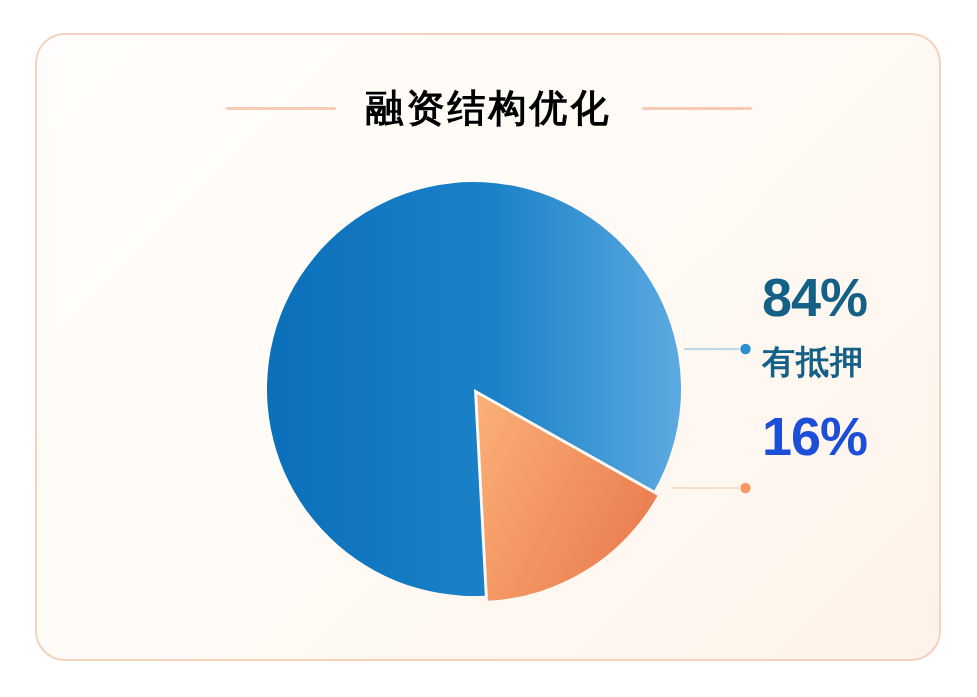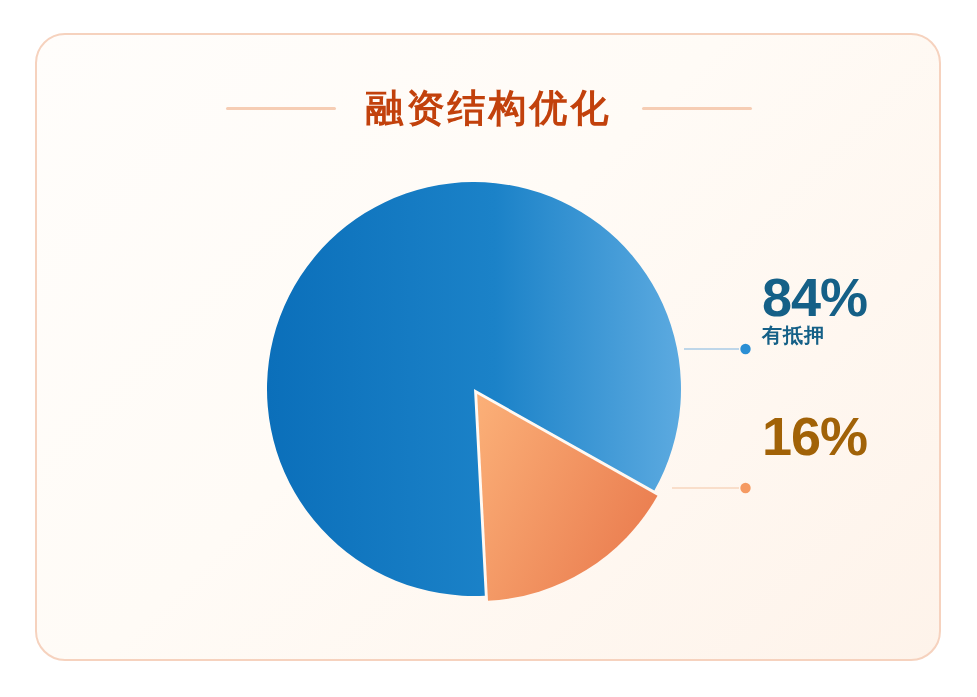--- a/index.html
+++ b/index.html
@@ -46,21 +46,21 @@
   .title-rule {
     width: 110px;
     height: 3px;
     border-radius: 2px;
     background: #F6CDB4;
   }
   #title-text {
     font-size: 38px;
     font-weight: bold;
     letter-spacing: 3px;
-    color: #c2410c;
+    color: #000000;
     white-space: nowrap;
     line-height: 1;
   }
 
   
   #pie-wrap {
     position: absolute;
     left: 0;
     top: 0;
     width: 977px;
@@ -78,29 +78,28 @@
   #legend-entry-0 { top: 270px; }
   #legend-entry-1 { top: 409px; }
 
   .legend-value {
     font-size: 54px;
     font-weight: bold;
     line-height: 1.02;
     letter-spacing: -1px;
   }
   .legend-label {
-    font-size: 20px;
+    font-size: 33px;
     font-weight: bold;
     line-height: 1.15;
     letter-spacing: 1px;
-    margin-top: 0;
-    font-family: Liberation Mono, monospace;
+    margin-top: 18px;
   }
   #legend-value-0, #legend-label-0 { color: #156087; }
-  #legend-value-1, #legend-label-1 { color: #a16207; }
+  #legend-value-1, #legend-label-1 { color: #1d4ed8; }
 </style>
 </head>
 <body>
 
 <div id="stage">
 
   <div id="card"></div>
 
   <div id="title-block">
     <div class="title-rule"></div>

